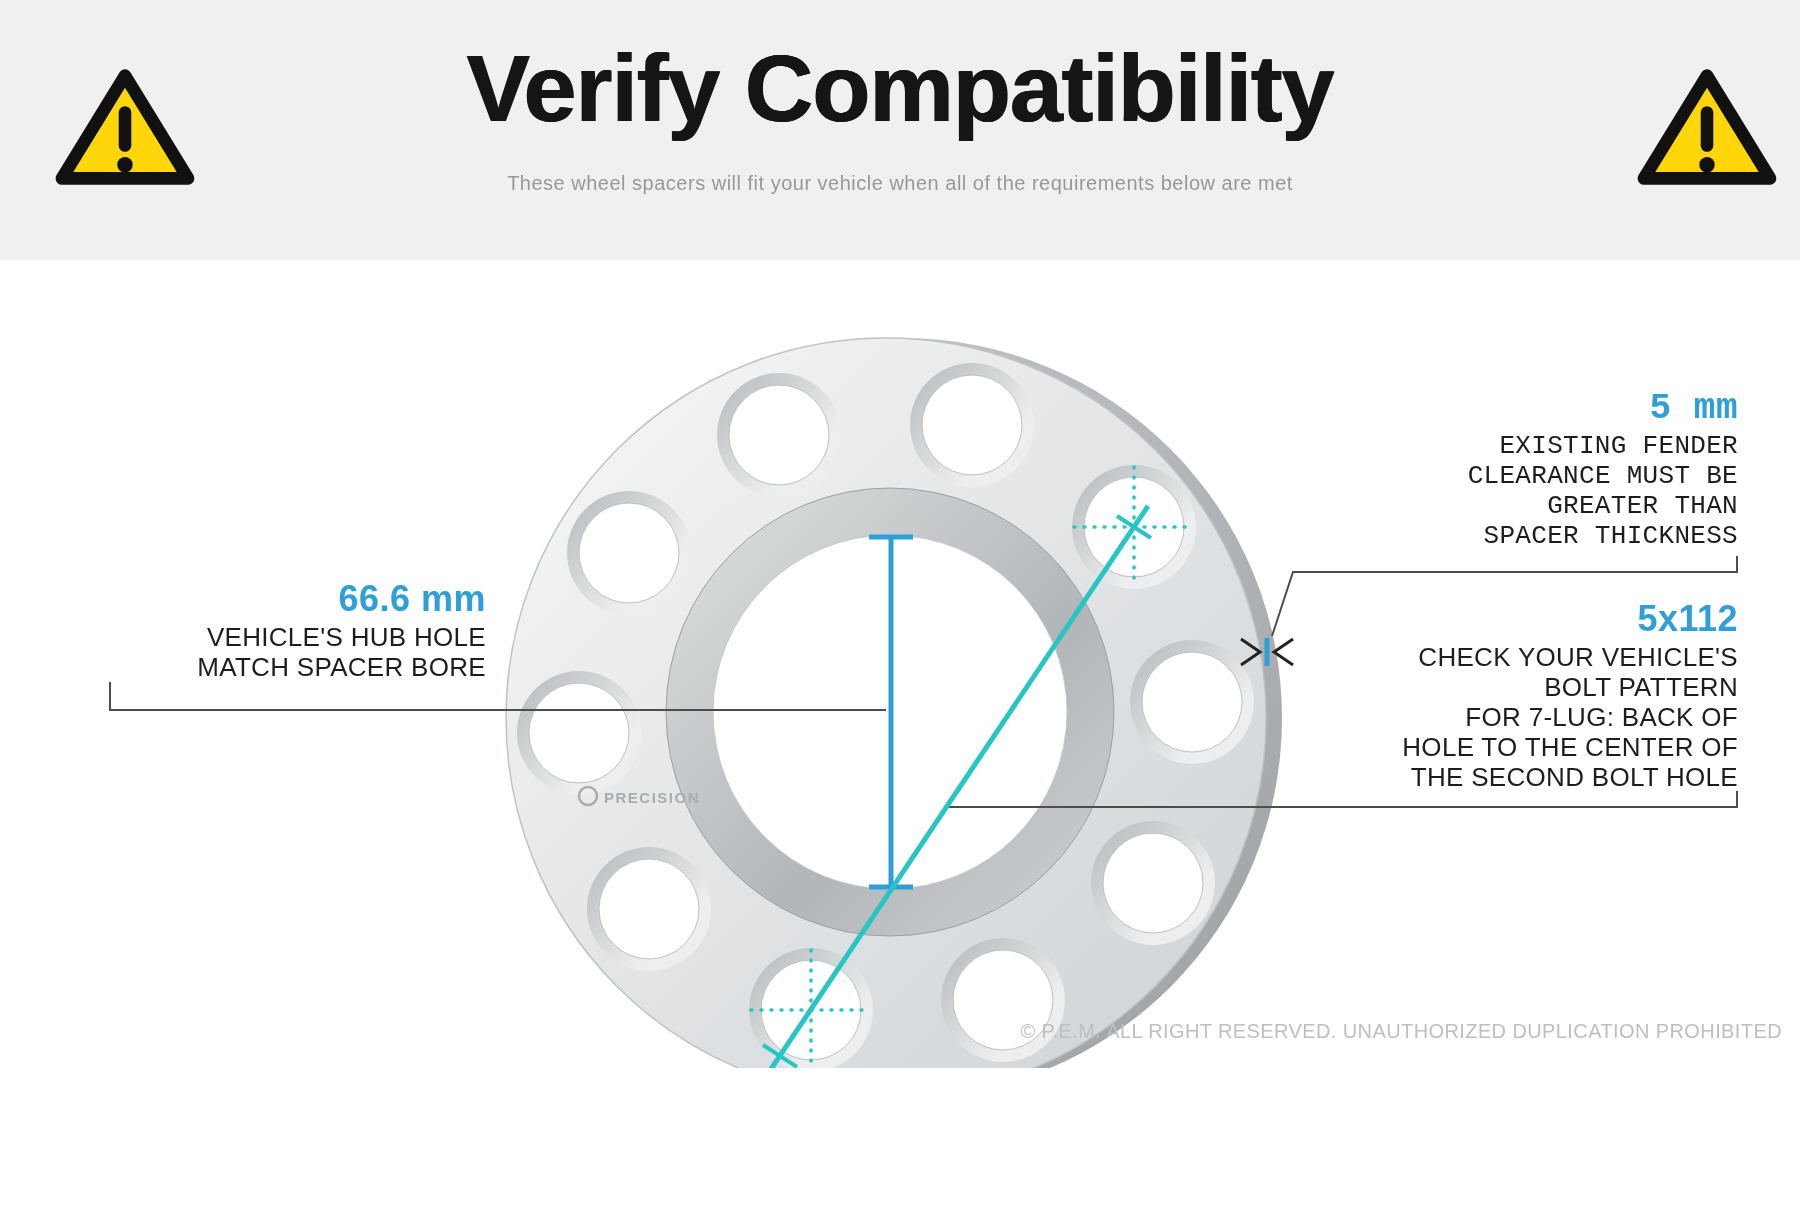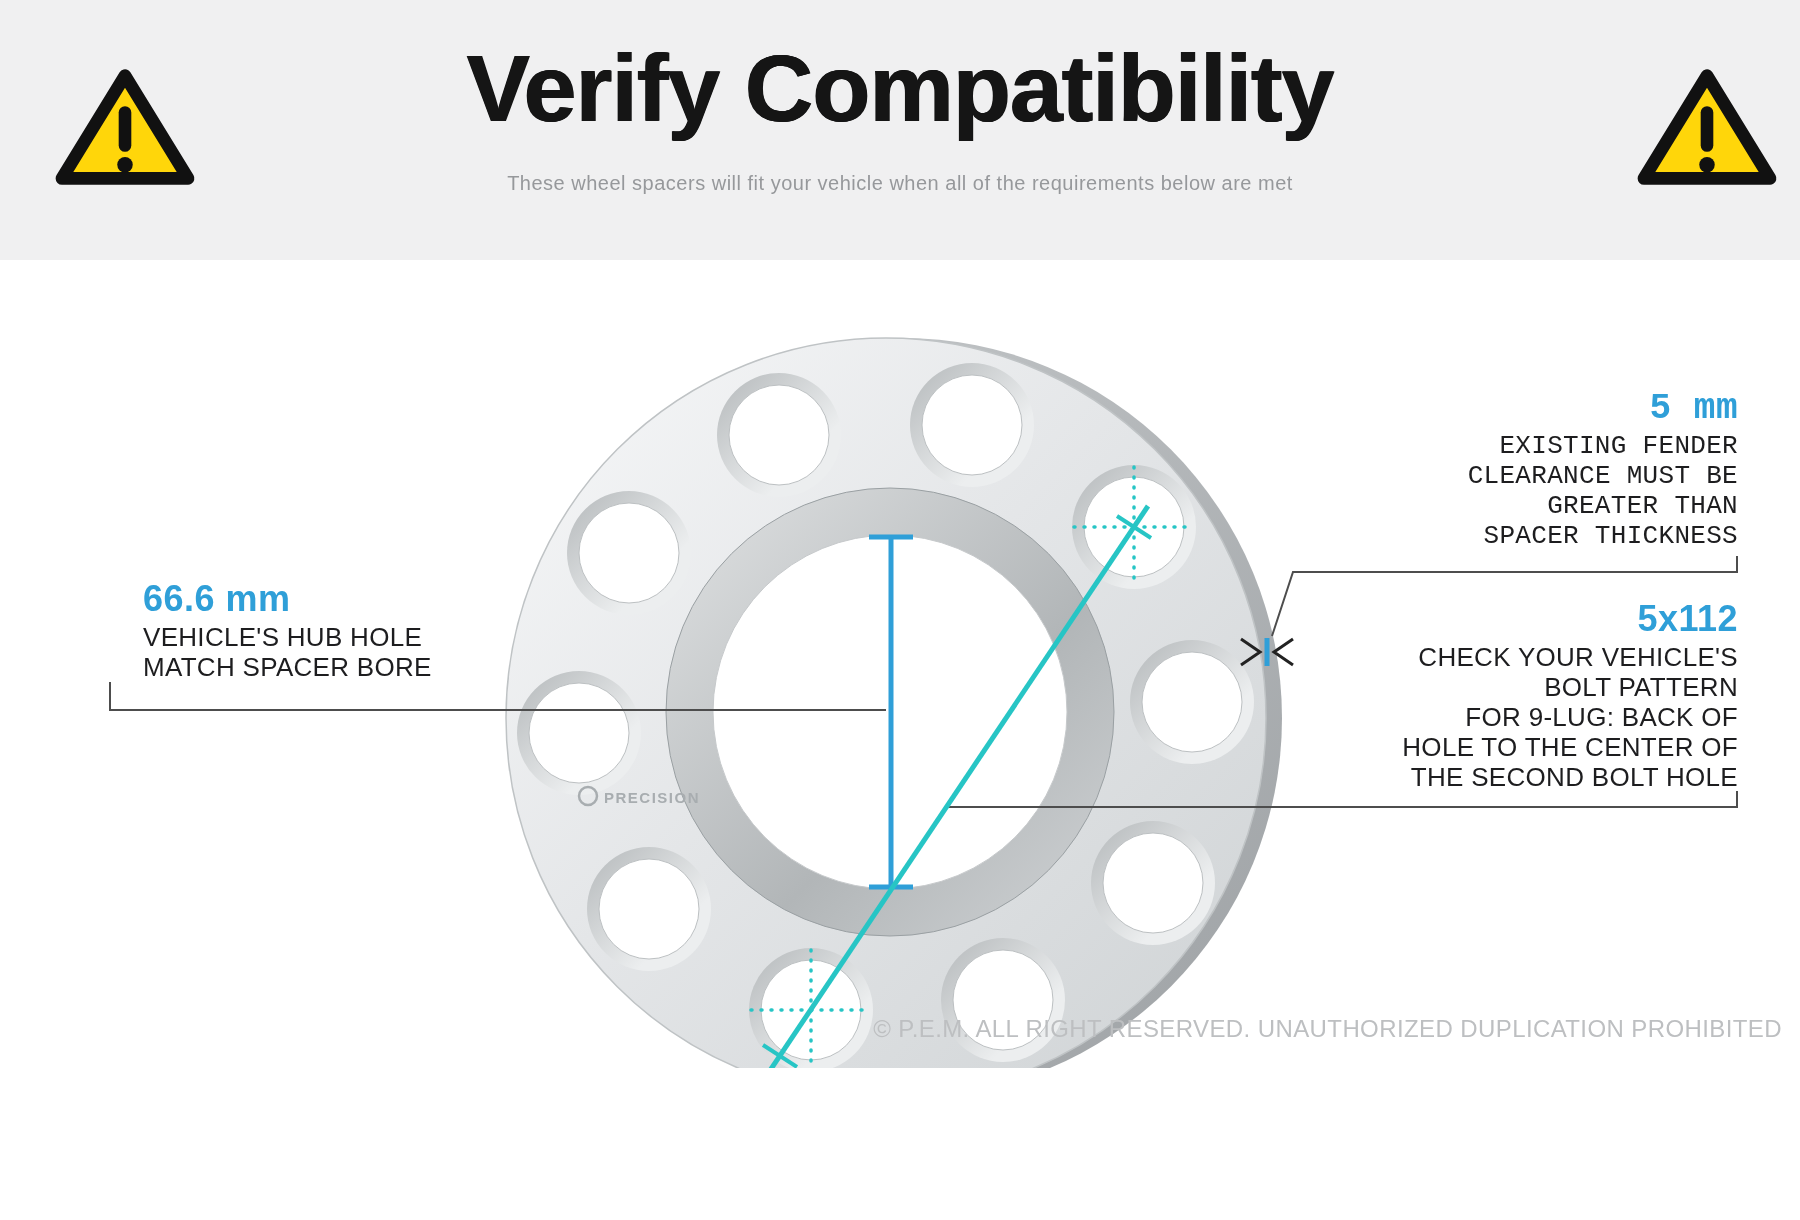--- a/index.html
+++ b/index.html
@@ -33,27 +33,27 @@
   .teal-stroke{stroke:var(--accent-teal);}
   .connector{stroke:#4d4d4d;stroke-width:2;fill:none;}
 
   
   .callout{position:absolute;}
   .callout-value{font-size:36px;font-weight:700;color:var(--accent-blue);letter-spacing:0.5px;}
   .callout-text{
     font-size:26px;color:#1d1d1f;line-height:30px;margin-top:2px;
     white-space:pre-line;letter-spacing:0.3px;
   }
-  .callout-hub{left:143px;top:578px;width:360px;text-align:left;}
+  .callout-hub{left:126px;top:578px;width:360px;text-align:right;}
   .callout-thickness{right:62px;top:388px;width:420px;text-align:right;font-family:Liberation Mono, monospace;}
   .callout-bolt{right:62px;top:598px;width:440px;text-align:right;}
 
   .footer{
     position:absolute;right:18px;bottom:25px;
-    font-size:24px;color:#bdbfc1;letter-spacing:0.4px;text-align:right;
+    font-size:20px;color:#bdbfc1;letter-spacing:0.4px;text-align:right;
   }
 </style>
 </head>
 <body>
 
 <div class="page">
 
   <div class="header">
     <svg class="warn warn-left" viewBox="0 0 150 134" aria-hidden="true">
       <polygon class="warn-tri" points="75,14 140,120 10,120" stroke="#111111" stroke-width="13" stroke-linejoin="round"></polygon>
@@ -187,20 +187,20 @@
     <div class="callout-text">EXISTING FENDER
 CLEARANCE MUST BE
 GREATER THAN
 SPACER THICKNESS</div>
   </div>
 
   <div class="callout callout-bolt">
     <div class="callout-value">5x112</div>
     <div class="callout-text">CHECK YOUR VEHICLE'S
 BOLT PATTERN
-FOR 9-LUG: BACK OF
+FOR 7-LUG: BACK OF
 HOLE TO THE CENTER OF
 THE SECOND BOLT HOLE</div>
   </div>
 
   <div class="footer">© P.E.M. ALL RIGHT RESERVED. UNAUTHORIZED DUPLICATION PROHIBITED</div>
 
 </div>
 
 </body></html>

